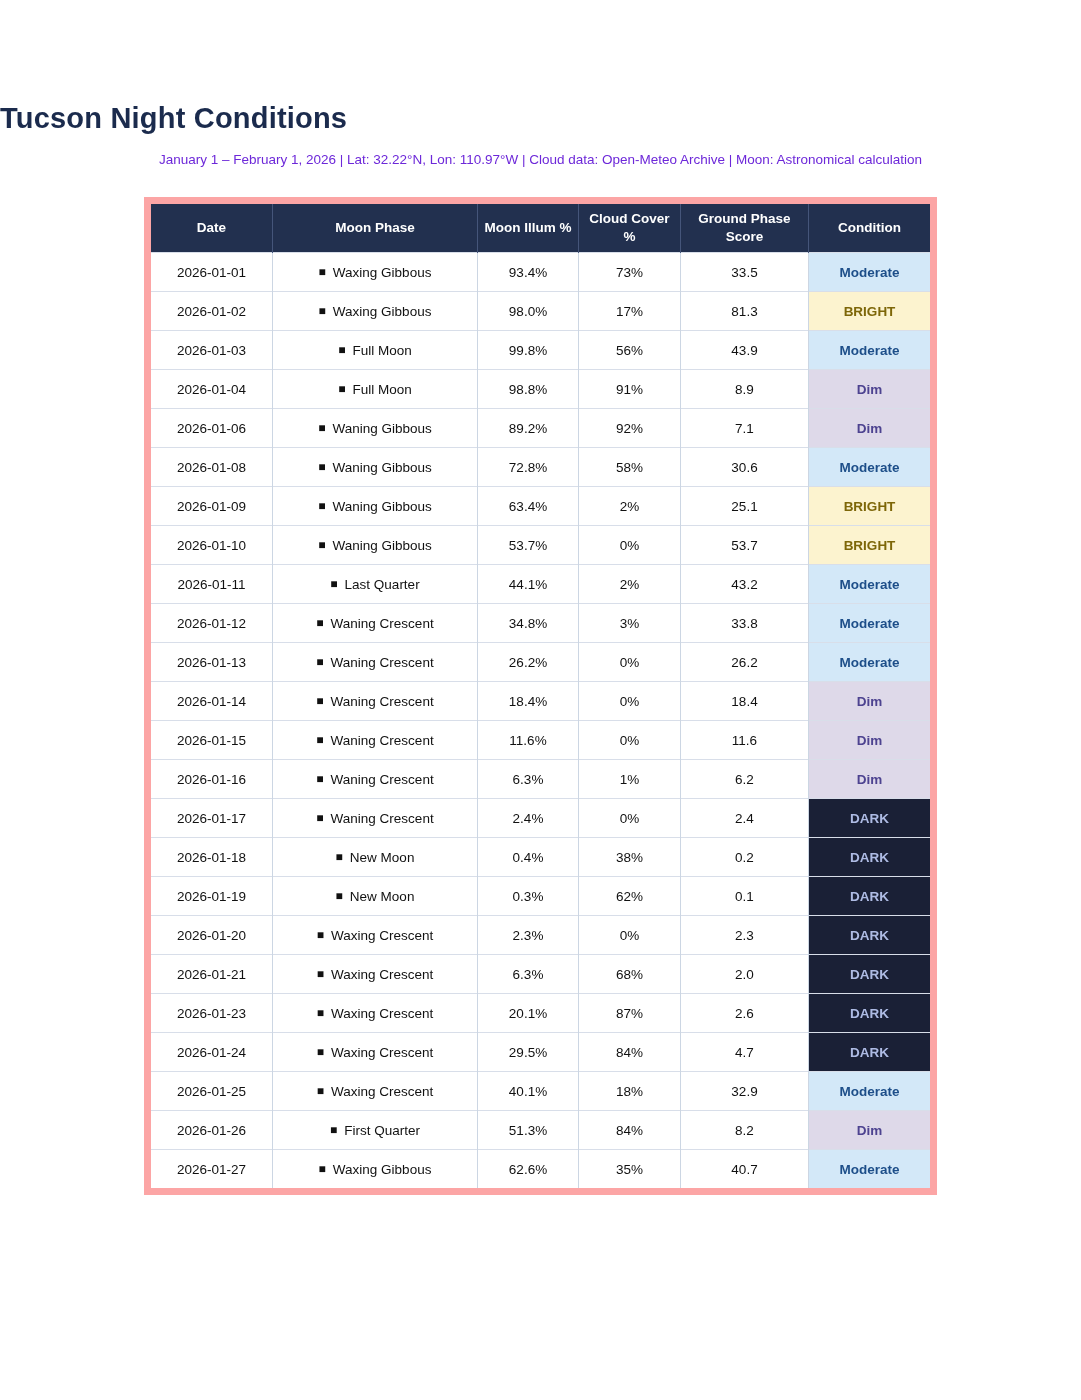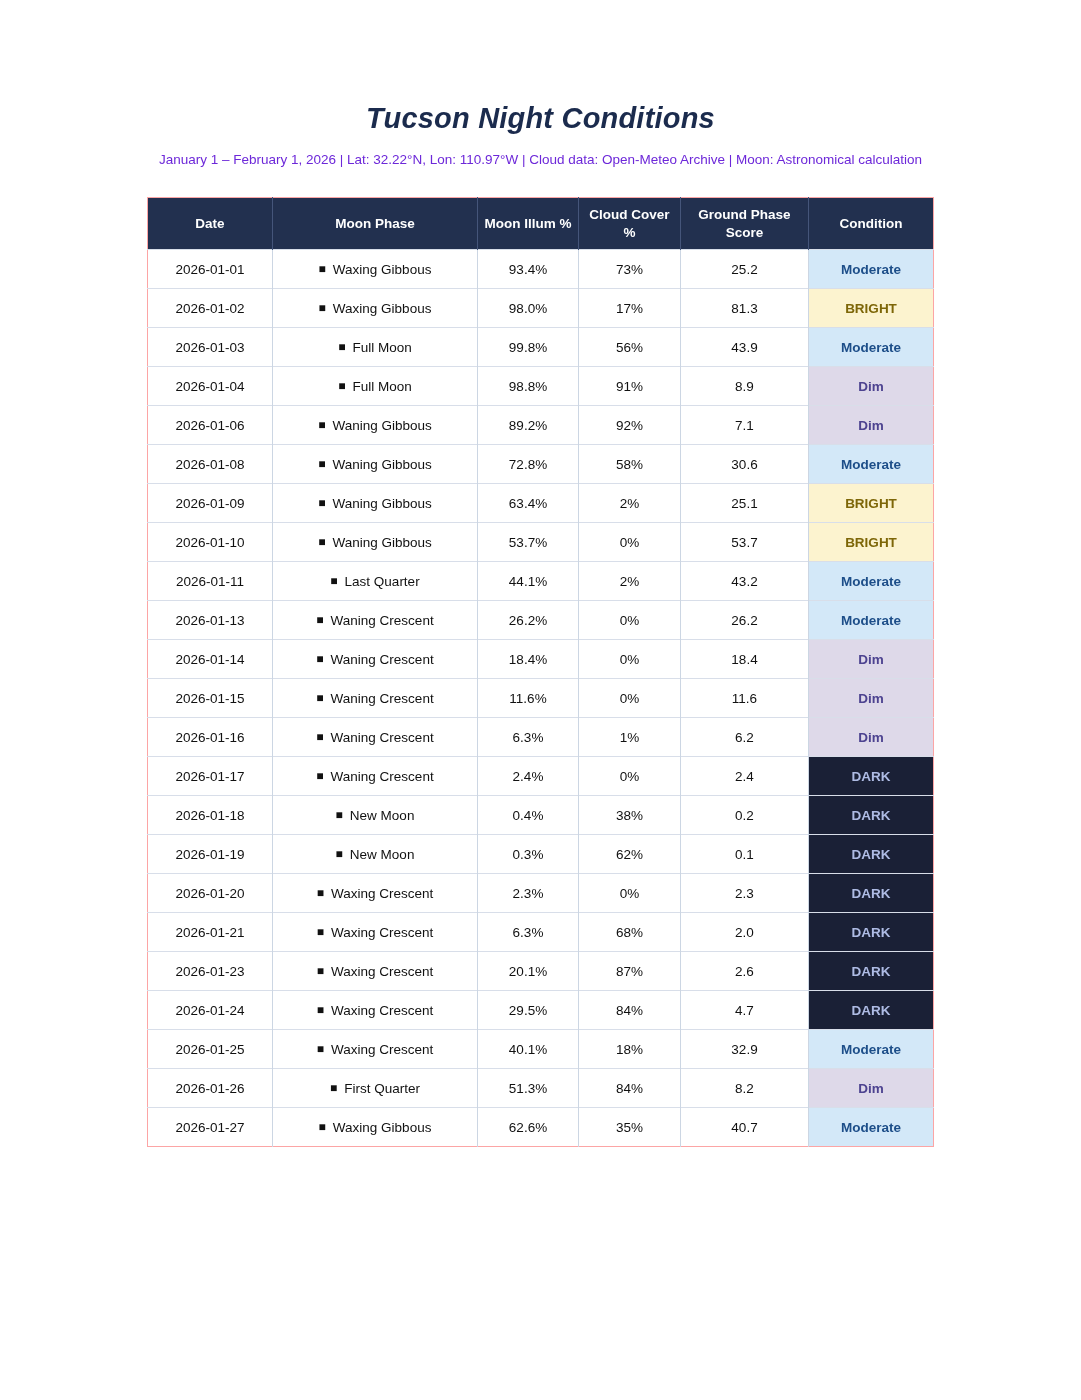--- a/index.html
+++ b/index.html
@@ -8,40 +8,38 @@
     height: 1400px;
     background: #ffffff;
     font-family: "Liberation Sans", sans-serif;
     box-sizing: border-box;
     padding-top: 103px;
     position: relative;
     overflow: hidden;
   }
   h1.title {
     margin: 0;
-    text-align: center;
     font-size: 29px;
     line-height: 1.05;
     font-weight: bold;
     color: #1b2b4d;
     letter-spacing: 0.2px;
-    font-style: italic;
   }
   .subtitle {
     margin-top: 19px;
     text-align: center;
     font-size: 13.5px;
     color: #6d28d9;
   }
   table.night {
     margin: 30px auto 0 auto;
     width: 786px;
     border-collapse: collapse;
     table-layout: fixed;
-    border: 1px solid #fca5a5;
+    border: 7px solid #fca5a5;
   }
   table.night th {
     background: #22304f;
     color: #ffffff;
     font-size: 13.5px;
     font-weight: bold;
     height: 52px;
     vertical-align: middle;
     text-align: center;
     line-height: 1.35;
@@ -102,21 +100,21 @@
         <th>Ground Phase Score</th>
         <th>Condition</th>
       </tr>
     </thead>
     <tbody>
         <tr>
           <td>2026-01-01</td>
           <td class="phase-cell"><span class="moon-icon">■</span><span>Waxing Gibbous</span></td>
           <td>93.4%</td>
           <td>73%</td>
-          <td>25.2</td>
+          <td>33.5</td>
           <td class="cond-cell" style="background: rgb(211, 232, 248); color: rgb(29, 78, 137);">Moderate</td>
         </tr>
         <tr>
           <td>2026-01-02</td>
           <td class="phase-cell"><span class="moon-icon">■</span><span>Waxing Gibbous</span></td>
           <td>98.0%</td>
           <td>17%</td>
           <td>81.3</td>
           <td class="cond-cell" style="background: rgb(252, 243, 207); color: rgb(125, 102, 8);">BRIGHT</td>
         </tr>
@@ -170,20 +168,28 @@
         </tr>
         <tr>
           <td>2026-01-11</td>
           <td class="phase-cell"><span class="moon-icon">■</span><span>Last Quarter</span></td>
           <td>44.1%</td>
           <td>2%</td>
           <td>43.2</td>
           <td class="cond-cell" style="background: rgb(211, 232, 248); color: rgb(29, 78, 137);">Moderate</td>
         </tr>
         <tr>
+          <td>2026-01-12</td>
+          <td class="phase-cell"><span class="moon-icon">■</span><span>Waning Crescent</span></td>
+          <td>34.8%</td>
+          <td>3%</td>
+          <td>33.8</td>
+          <td class="cond-cell" style="background: rgb(211, 232, 248); color: rgb(29, 78, 137);">Moderate</td>
+        </tr>
+        <tr>
           <td>2026-01-13</td>
           <td class="phase-cell"><span class="moon-icon">■</span><span>Waning Crescent</span></td>
           <td>26.2%</td>
           <td>0%</td>
           <td>26.2</td>
           <td class="cond-cell" style="background: rgb(211, 232, 248); color: rgb(29, 78, 137);">Moderate</td>
         </tr>
         <tr>
           <td>2026-01-14</td>
           <td class="phase-cell"><span class="moon-icon">■</span><span>Waning Crescent</span></td>

